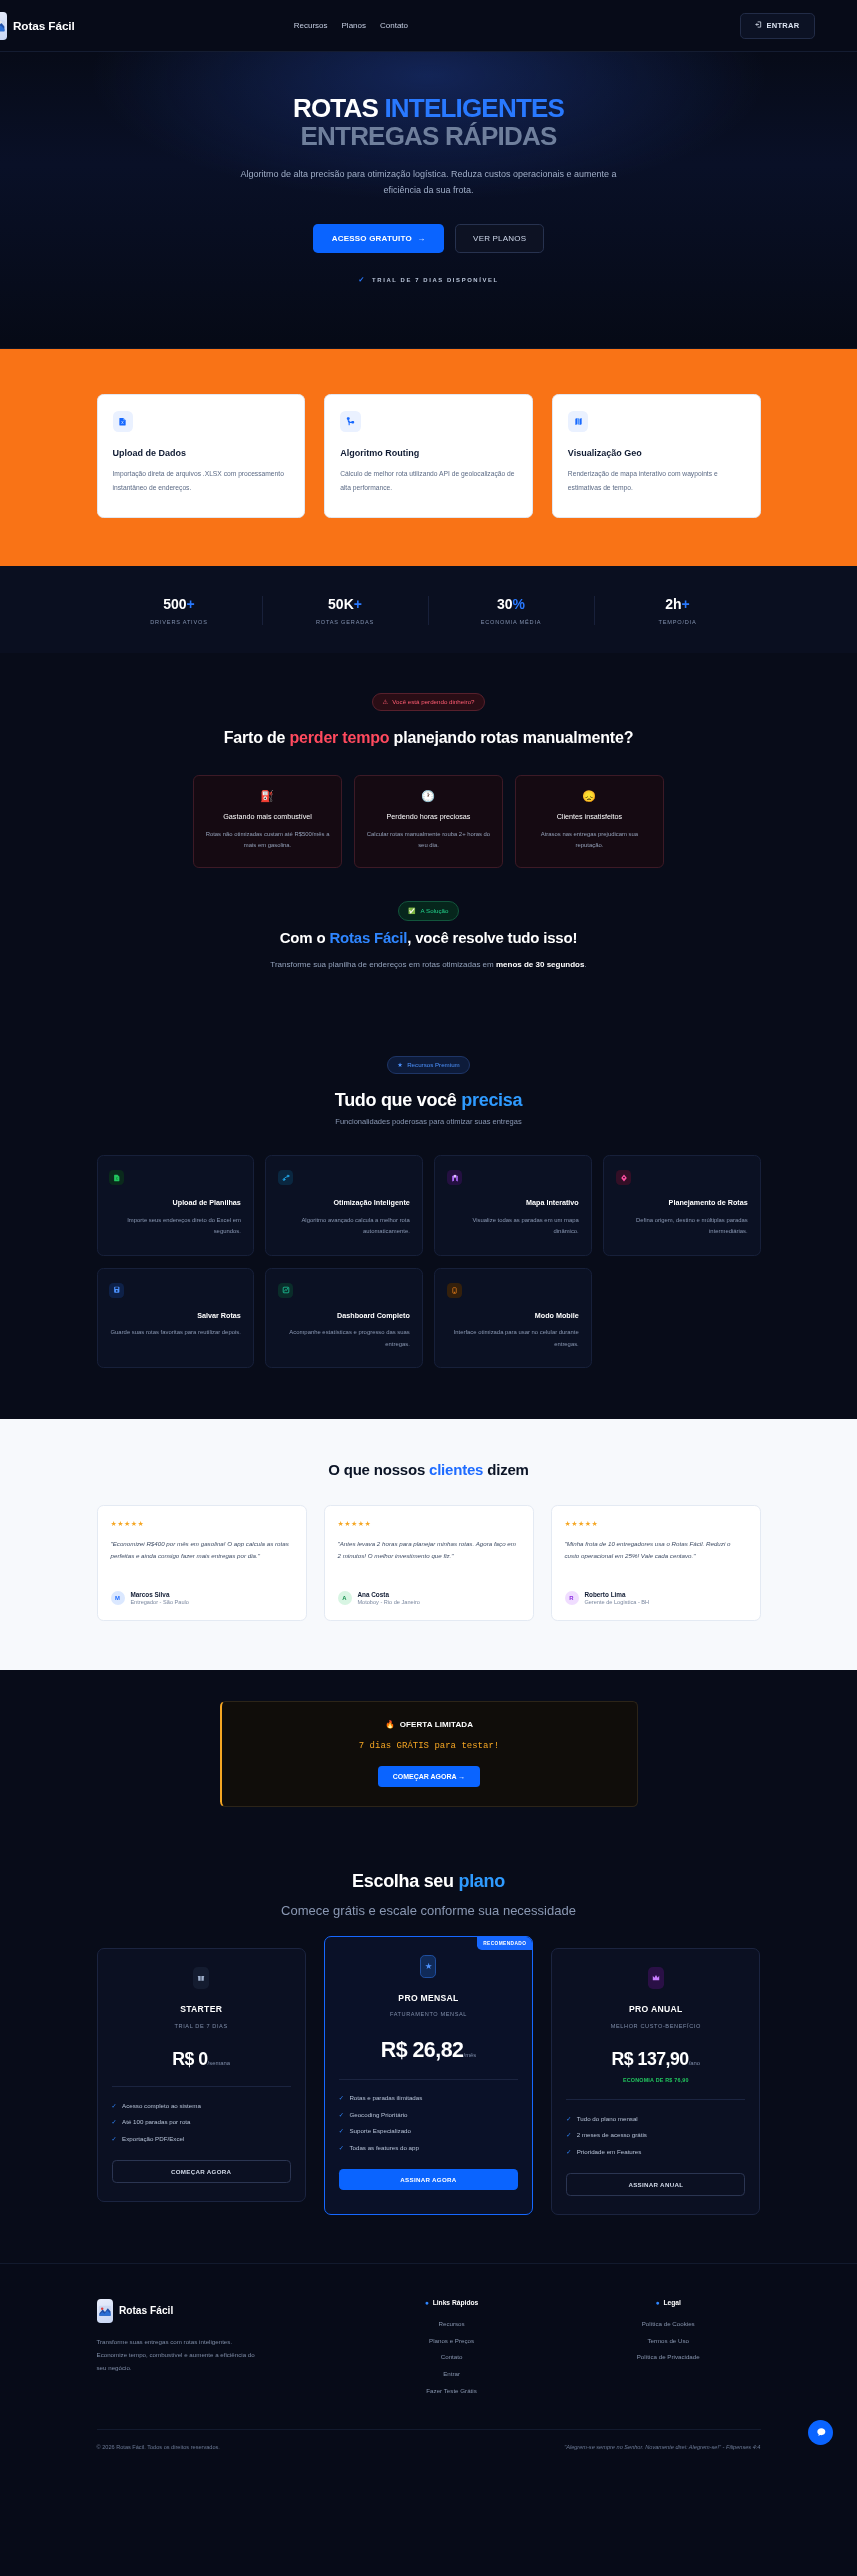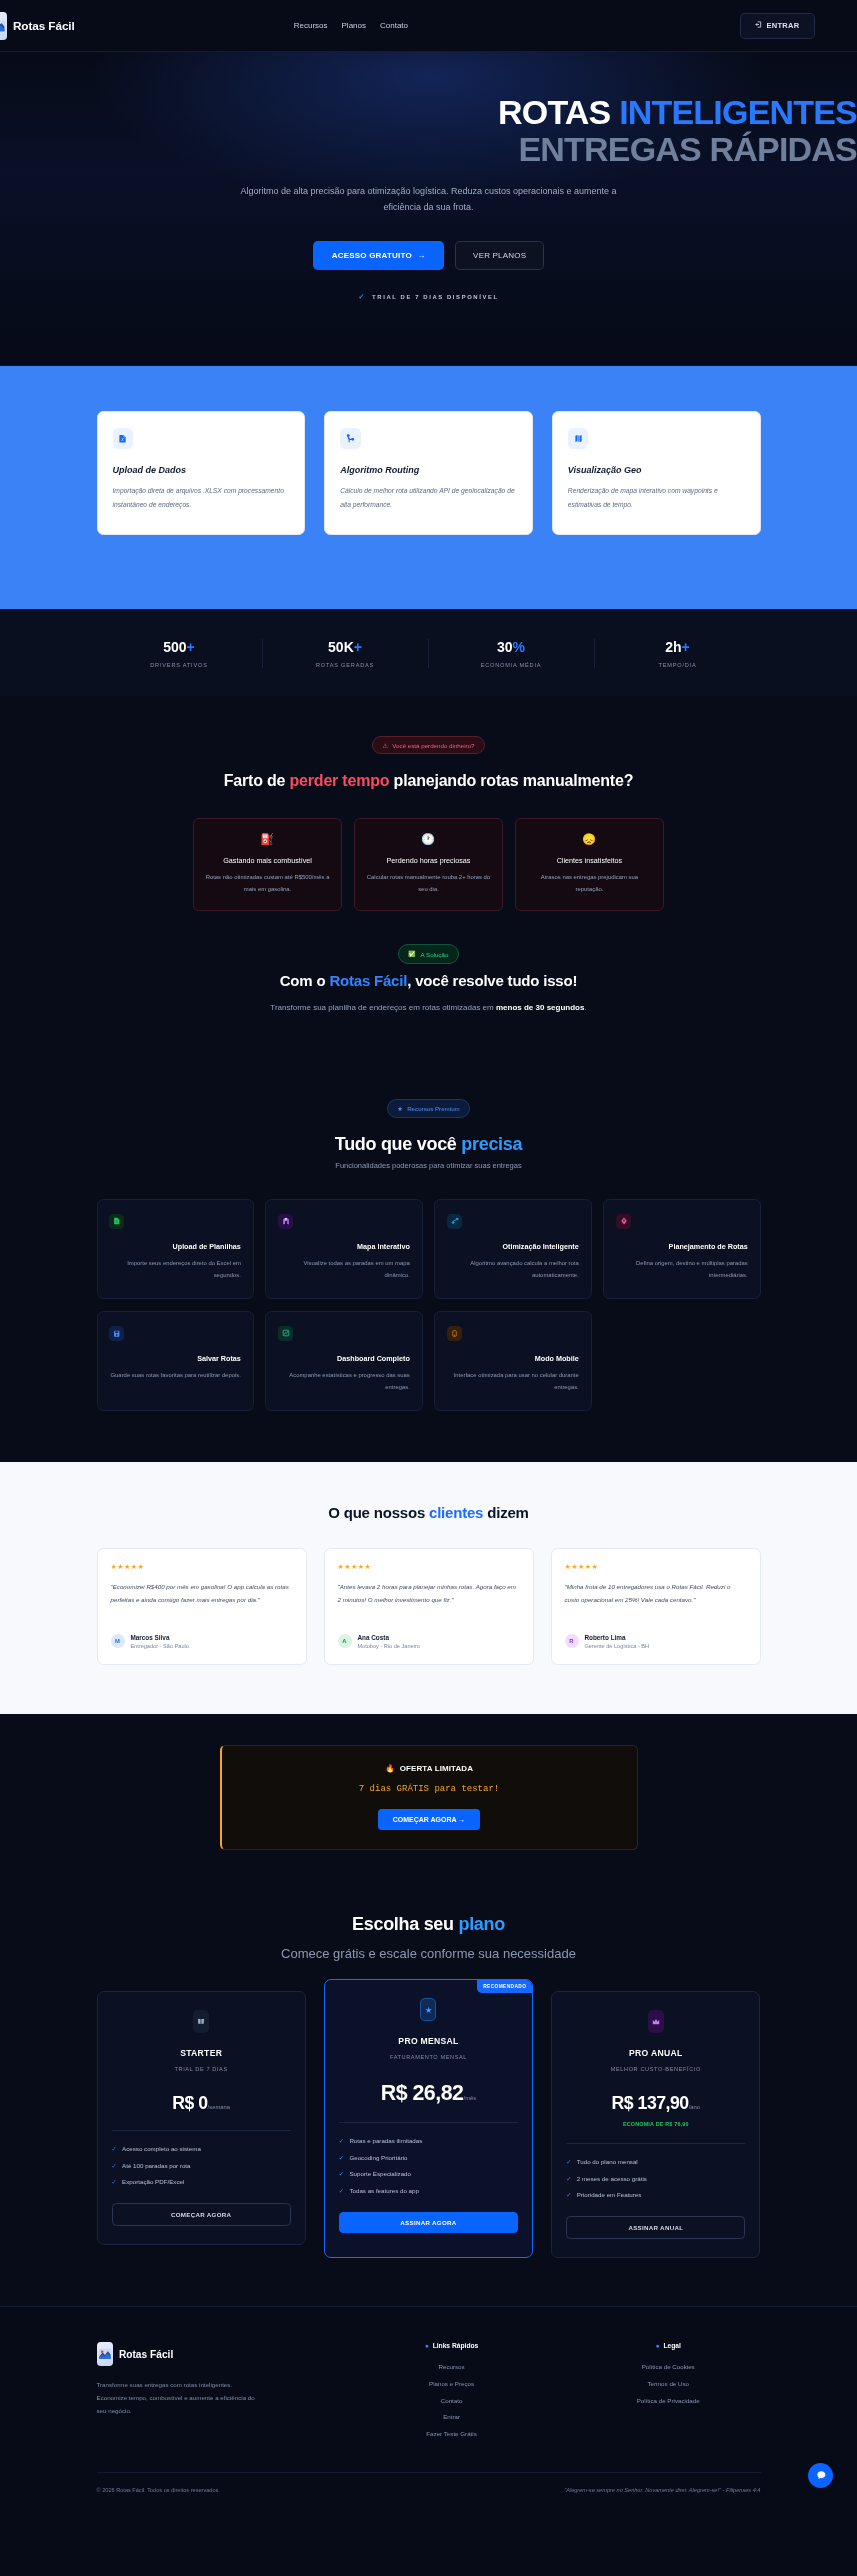--- a/index.html
+++ b/index.html
@@ -44,21 +44,21 @@
   }
 
   
   .hero {
     background:
       radial-gradient(482px 177px at 50% 8%, rgba(28,56,135,.55), rgba(7,11,24,0) 70%),
       linear-gradient(180deg,#070b18 0%, #091027 38%, #060a16 100%);
     padding:42px 0 64px; text-align:center;
     border-bottom:0.5px solid #0f1527;
   }
-  .hero h1 { font-size:34px; line-height:1.08; font-weight:bold; letter-spacing:-0.8px;text-align:right; }
+  .hero h1 { font-size:26px; line-height:1.08; font-weight:bold; letter-spacing:-0.8px; }
   .hero h1 .white { color:#ffffff; }
   .hero h1 .blue { color:#2979ff; }
   .hero h1 .muted { color:#6f7f9c; }
   .hero p {
     margin:17px auto 0; width:407px; font-size:9px; line-height:1.75; color:#9fadc6;
   }
   .hero-btns { margin-top:25px; display:flex; justify-content:center; gap:10.7px; }
   .btn-primary {
     background:#0a64ff; color:#fff; font-weight:bold; font-size:8px;
     letter-spacing:0.2px; padding:9px 19px; border:none; border-radius:4.8px; cursor:pointer;
@@ -68,21 +68,21 @@
     background:#0d1223; color:#cfd8ea; font-size:8px; letter-spacing:0.2px;
     padding:9px 17px; border:0.5px solid #27324f; border-radius:4.8px; cursor:pointer;
   }
   .trial-line {
     margin-top:22.5px; display:flex; justify-content:center; align-items:center; gap:7.5px;
     font-size:5.9px; letter-spacing:1.6px; font-weight:bold; color:#b9c4d8;
   }
   .trial-line .ck { color:#2979ff; font-size:7.5px; letter-spacing:0; }
 
   
-  .light-strip { background:#3b82f6; padding:45px 0 74px;font-style:italic; }
+  .light-strip { background:#f97316; padding:45px 0 48px; }
   .lf-grid { display:grid; grid-template-columns:repeat(3,1fr); gap:19px; }
   .lf-card {
     background:#ffffff; border:0.5px solid #e2e8f2; border-radius:6.4px;
     padding:16px 15px 22.5px;
   }
   .lf-ico {
     width:20.4px; height:20.4px; border-radius:5.4px; background:#eaf1ff;
     display:flex; align-items:center; justify-content:center; margin-bottom:16px;
   }
   .lf-card h3 { font-size:9px; color:#101b33; font-weight:bold; margin-bottom:9px; }
@@ -443,41 +443,41 @@
             <svg width="7.5" height="7.5" viewBox="0 0 20 20" style="font-size:14px">
                 <path d="M4 2h8l5 5v11a1 1 0 0 1-1 1H4a1 1 0 0 1-1-1V3a1 1 0 0 1 1-1z" fill="#22c55e"></path>
                 <text x="10" y="15" font-size="8" fill="#062" text-anchor="middle" font-family="Liberation Sans">X</text>
               </svg>
           </div>
           <h4>Upload de Planilhas</h4>
           <p>Importe seus endereços direto do Excel em segundos.</p>
         </div>
 
         <div class="feat-card">
+          <div class="feat-ico" style="background:#0a2740;color:#22b8ff">
+            <svg width="8" height="8" viewBox="0 0 20 20" fill="none" stroke="#22b8ff" stroke-width="2" stroke-linecap="round">
+                <circle cx="5" cy="14" r="2.2"></circle>
+                <circle cx="15" cy="5" r="2.2"></circle>
+                <path d="M13 7c-4 1-8 3-8 5"></path>
+              </svg>
+          </div>
+          <h4>Otimização Inteligente</h4>
+          <p>Algoritmo avançado calcula a melhor rota automaticamente.</p>
+        </div>
+
+        <div class="feat-card">
           <div class="feat-ico" style="background:#241041;color:#b36cff">
             <svg width="8" height="8" viewBox="0 0 20 20">
                 <path d="M3 5l4.5-2v14L3 19z" fill="#b36cff"></path>
                 <path d="M13 3l4 2v14l-4-2z" fill="#b36cff"></path>
                 <path d="M10 2a3 3 0 0 0-3 3c0 2.4 3 6 3 6s3-3.6 3-6a3 3 0 0 0-3-3z" fill="#e2c7ff"></path>
               </svg>
           </div>
           <h4>Mapa Interativo</h4>
           <p>Visualize todas as paradas em um mapa dinâmico.</p>
-        </div>
-
-        <div class="feat-card">
-          <div class="feat-ico" style="background:#0a2740;color:#22b8ff">
-            <svg width="8" height="8" viewBox="0 0 20 20" fill="none" stroke="#22b8ff" stroke-width="2" stroke-linecap="round">
-                <circle cx="5" cy="14" r="2.2"></circle>
-                <circle cx="15" cy="5" r="2.2"></circle>
-                <path d="M13 7c-4 1-8 3-8 5"></path>
-              </svg>
-          </div>
-          <h4>Otimização Inteligente</h4>
-          <p>Algoritmo avançado calcula a melhor rota automaticamente.</p>
         </div>
 
 
         <div class="feat-card">
           <div class="feat-ico" style="background:#330f26;color:#ff4fa3">
             <svg width="8" height="8" viewBox="0 0 20 20">
                 <path d="M10 1l7 9-7 9-7-9z" fill="#ff4fa3"></path>
                 <circle cx="10" cy="9" r="2.4" fill="#330f26"></circle>
               </svg>
           </div>

